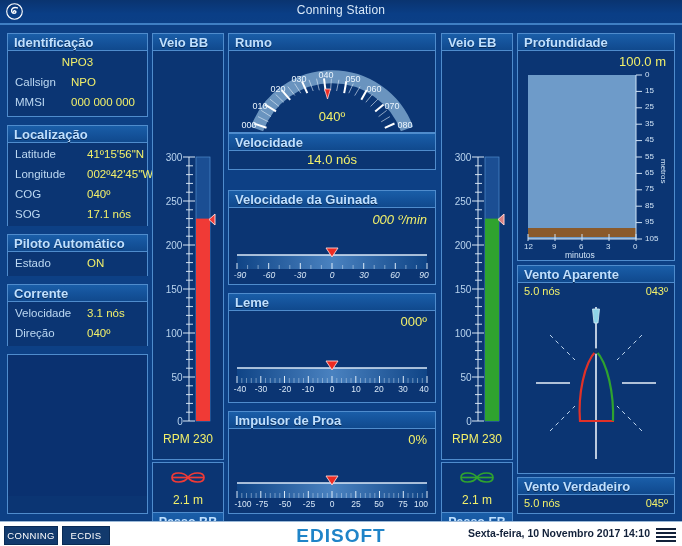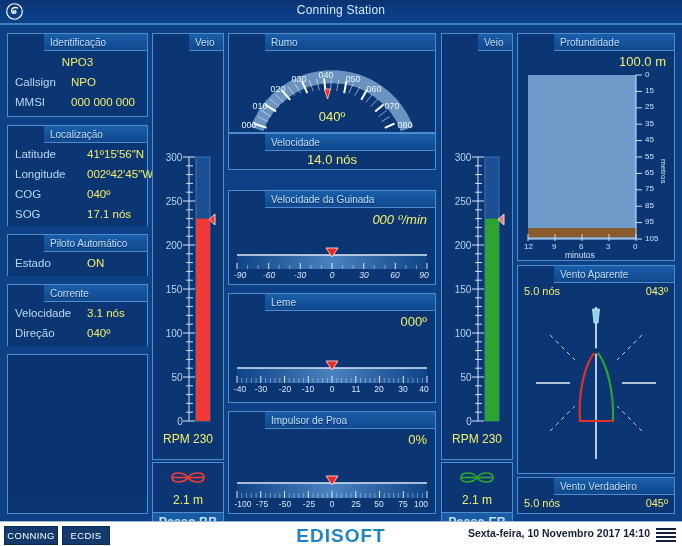--- a/index.html
+++ b/index.html
@@ -25,24 +25,23 @@
   .statusbar{
     position:absolute;left:0;top:521px;width:682px;height:25px;
     background:#ffffff;border-top:1px solid #9bb9d8;
   }
 
   
   .panel{position:absolute;background:#0b3573;border:1px solid #4f8ccd;box-sizing:border-box;}
   .panel-head{
     height:17px;line-height:17px;padding-left:6px;
     background:linear-gradient(to bottom,#1a5ea8 0%,#14529a 55%,#10498d 100%);
-    color:#bfe0ff;font-size:10px;font-weight:normal;
+    color:#bfe0ff;font-size:13px;font-weight:bold;
     border-bottom:1px solid #4f8ccd;box-sizing:border-box;
     text-shadow:0 1px 0 #07264f;
-    margin-left:36px;
   }
   .panel-body{position:relative;background:#0b3573;}
 
   
   .kv{display:flex;align-items:center;height:20px;font-size:11.5px;}
   .kv .k{color:#bcd8f2;padding-left:7px;width:72px;flex:none;}
   .kv .v{color:#f2f06a;}
   .kv.center{justify-content:center;}
   .kv.center .v{color:#f2f06a;}
 
@@ -440,21 +439,21 @@
             <line x1="188.5" y1="67" x2="188.5" y2="72"></line>
               <line x1="193.3" y1="67" x2="193.3" y2="72"></line>
           </g>
           <polygon points="97,50 109,50 103,59" fill="#ee2b22" stroke="#ffd2d2" stroke-width="0.9"></polygon>
         </svg>
         <span class="scale-num" style="left:11px;top:73px;">-40</span>
         <span class="scale-num" style="left:32px;top:73px;">-30</span>
         <span class="scale-num" style="left:56px;top:73px;">-20</span>
         <span class="scale-num" style="left:79px;top:73px;">-10</span>
         <span class="scale-num" style="left:103px;top:73px;">0</span>
-        <span class="scale-num" style="left:127px;top:73px;">11</span>
+        <span class="scale-num" style="left:127px;top:73px;">10</span>
         <span class="scale-num" style="left:150px;top:73px;">20</span>
         <span class="scale-num" style="left:174px;top:73px;">30</span>
         <span class="scale-num" style="left:195px;top:73px;">40</span>
       </div>
     </div>
 
     <div class="panel" style="left:228px;top:386px;width:208px;height:103px;">
       <div class="panel-head">Impulsor de Proa</div>
       <div class="panel-body" style="height:84px;">
         <div class="bigval" style="top:3px;">0%</div>

